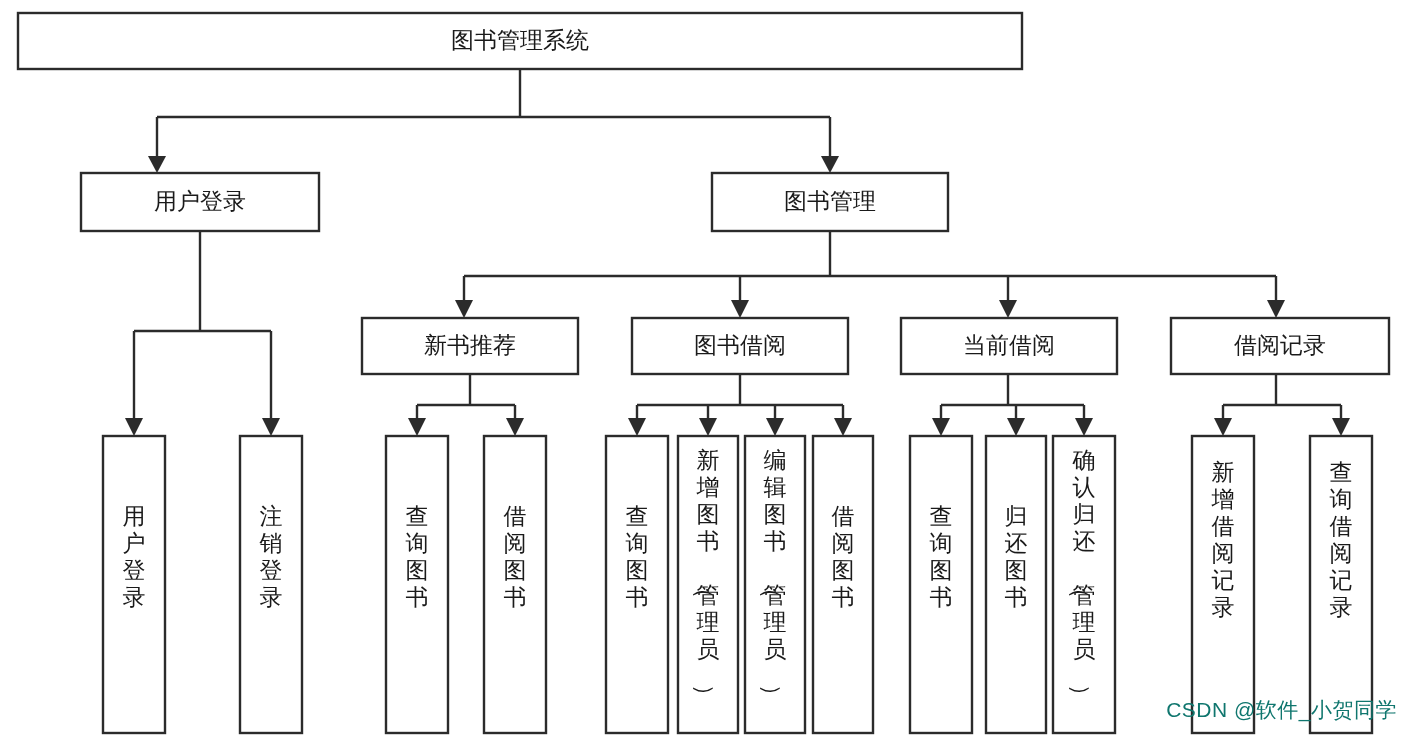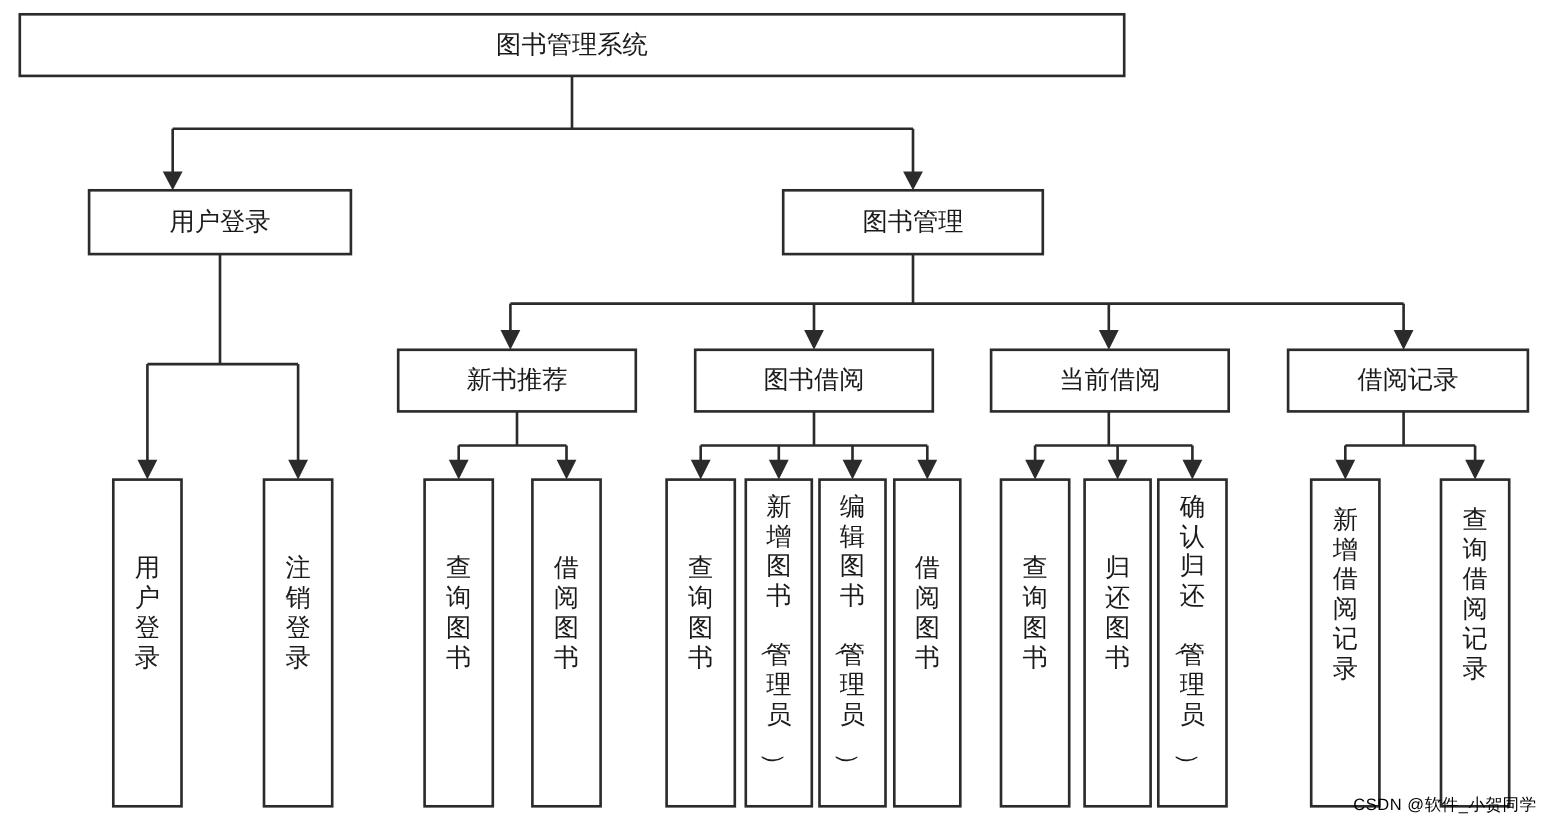--- a/index.html
+++ b/index.html
@@ -45,24 +45,24 @@
     stroke-width: 2.4;
     fill: none;
   }
   .arrow-head {
     fill: #2b2b2b;
     stroke: none;
   }
   .watermark {
     position: absolute;
     right: 8px;
-    bottom: 6px;
-    font-family: "Liberation Sans", "DejaVu Sans", sans-serif;
-    font-size: 15px;
-    color: #000000;
+    bottom: 23px;
+    font-family: "Liberation Sans", "DejaVu Sans", sans-serif;
+    font-size: 21px;
+    color: #0f766e;
     letter-spacing: 0.5px;
     user-select: none;
     white-space: nowrap;
   }
 </style>
 </head>
 <body>
 
 <div id="page">
 

